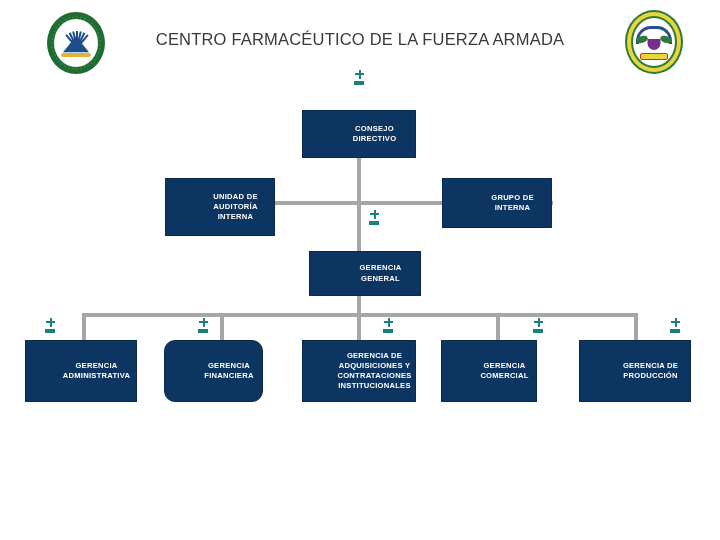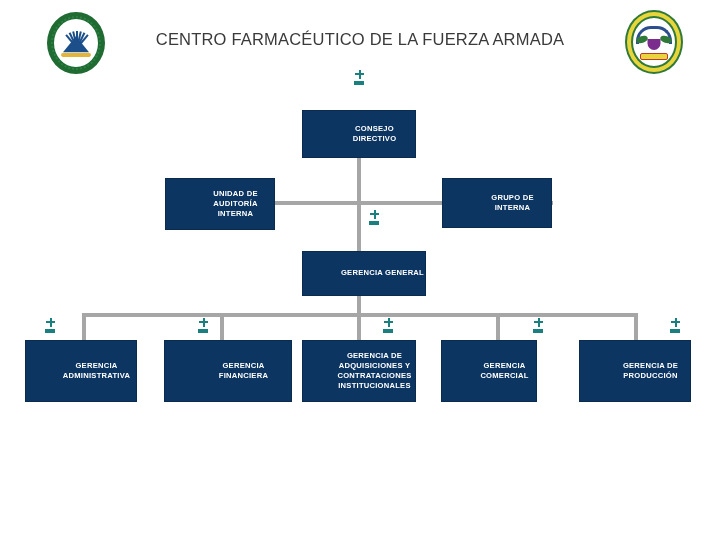--- a/index.html
+++ b/index.html
@@ -316,39 +316,39 @@
 </div>
 <div class="toggle" style="left:669px; top:318px;">
   <div class="plus"></div>
   <div class="minus"></div>
 </div>
 
 <div class="node" style="left:302px; top:110px; width:114px; height:48px;">
   <span>CONSEJO DIRECTIVO</span>
 </div>
 
-<div class="node" style="left:165px; top:178px; width:110px; height:52px;">
+<div class="node" style="left:165px; top:178px; width:110px; height:58px;">
   <span>UNIDAD DE AUDITORÍA
 INTERNA</span>
 </div>
 
 <div class="node" style="left:442px; top:178px; width:110px; height:50px;">
   <span>GRUPO DE INTERNA</span>
 </div>
 
-<div class="node" style="left:302px; top:251px; width:124px; height:45px;text-align:right;">
+<div class="node" style="left:309px; top:251px; width:112px; height:45px;">
   <span>GERENCIA GENERAL</span>
 </div>
 
 <div class="node" style="left:25px; top:340px; width:112px; height:62px;">
   <span>GERENCIA
 ADMINISTRATIVA</span>
 </div>
 
-<div class="node" style="left:164px; top:340px; width:128px; height:62px;">
+<div class="node" style="left:164px; top:340px; width:99px; height:62px;border-radius:11px;">
   <span>GERENCIA FINANCIERA</span>
 </div>
 
 <div class="node" style="left:302px; top:340px; width:114px; height:62px;">
   <span>GERENCIA DE
 ADQUISICIONES Y
 CONTRATACIONES
 INSTITUCIONALES</span>
 </div>
 

